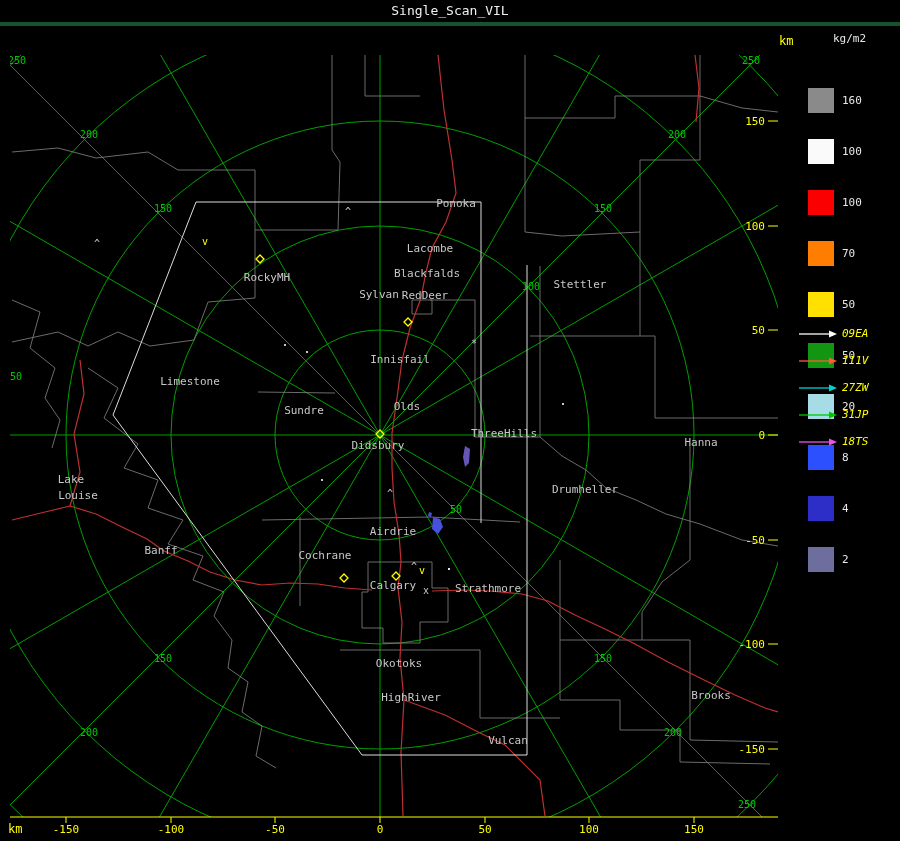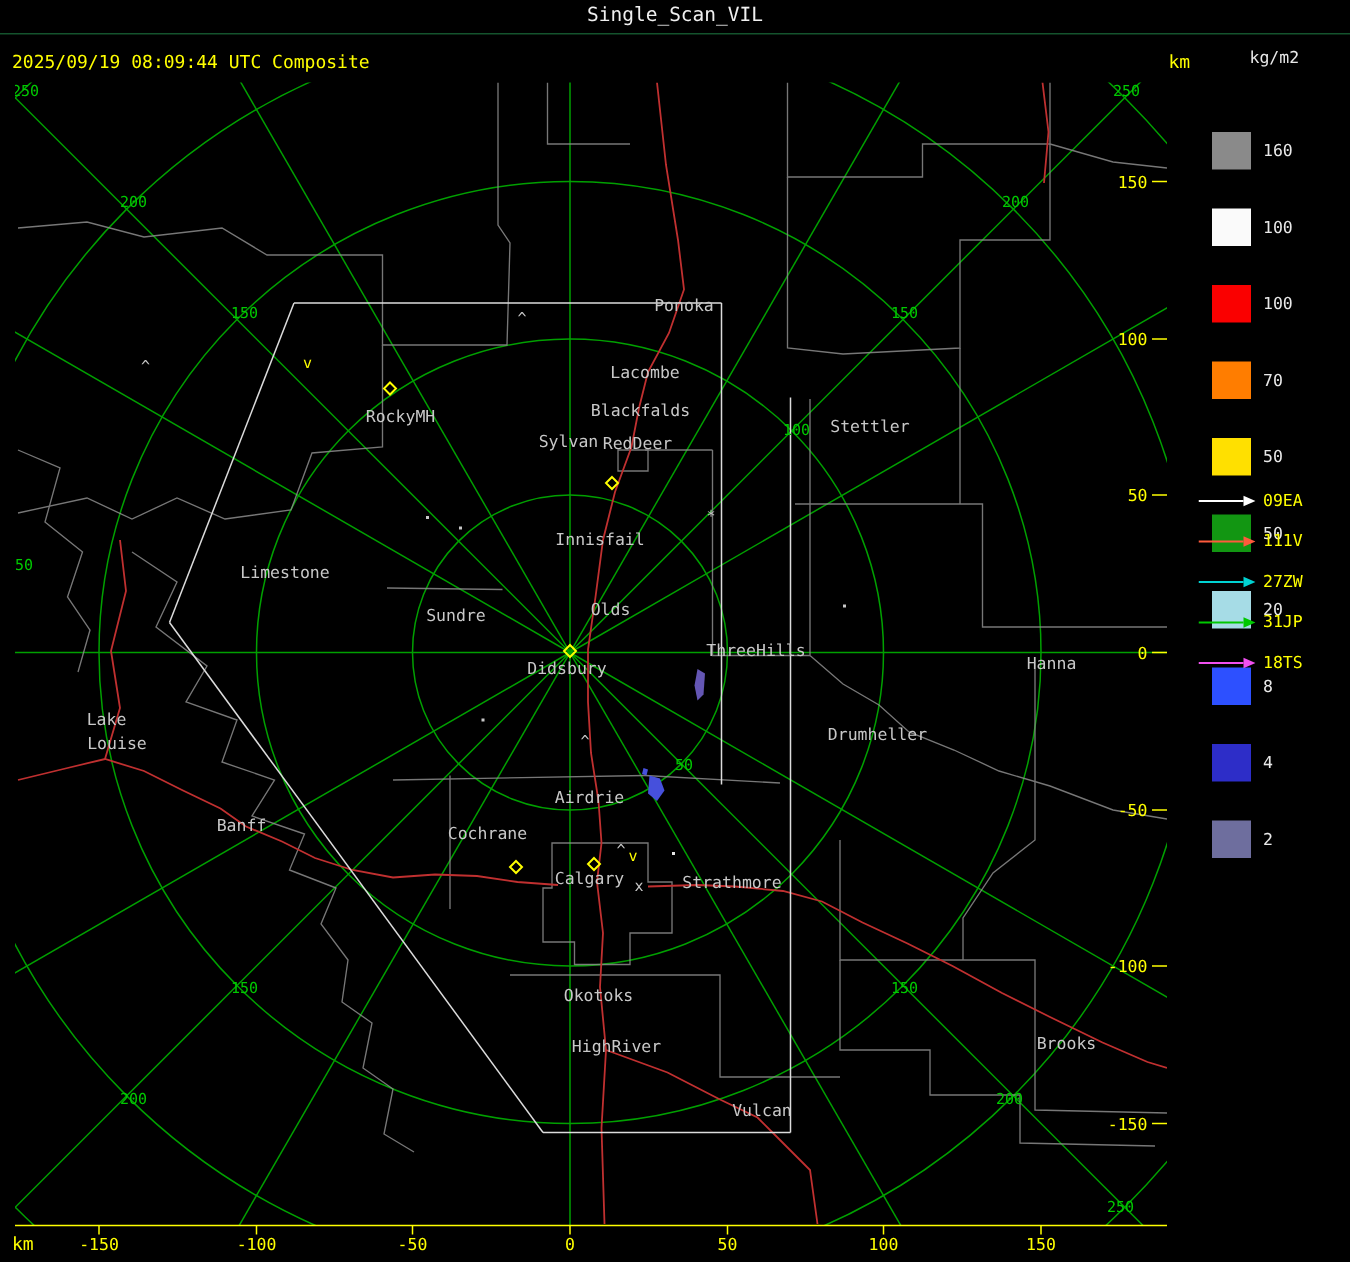--- a/index.html
+++ b/index.html
@@ -1,45 +1,44 @@
 <!DOCTYPE html>
 <html><head>
 <meta charset="utf-8">
 <style>
   html,body{margin:0;padding:0;background:#000;}
   .screen{position:relative;width:900px;height:841px;background:#000;overflow:hidden;
           font-family:"DejaVu Sans Mono",monospace;}
   .titlebar{position:absolute;top:0;left:0;width:900px;height:22px;
-            border-bottom:1px solid #14532d;text-align:center;
+            border-bottom:4px solid #14532d;text-align:center;
             font-size:13px;line-height:21px;color:#f0f0f0;}
   .ts{position:absolute;top:34px;left:8px;color:#ffff00;font-size:12px;white-space:pre;}
   .km-top{position:absolute;top:34px;left:779px;color:#ffff00;font-size:12px;}
   .km-bottom{position:absolute;top:822px;left:8px;color:#ffff00;font-size:12px;}
   .kg{position:absolute;top:32px;left:833px;color:#e8e8e8;font-size:11px;}
   #legend-rows{position:absolute;top:62px;left:808px;width:80px;}
   .legend-row{position:relative;height:25px;margin-top:26px;}
   .legend-box{position:absolute;left:0;top:0;width:26px;height:25px;}
   .legend-label{position:absolute;left:34px;top:0;line-height:25px;font-size:11px;color:#e8e8e8;}
-  #arrow-rows{position:absolute;top:320px;left:799px;}
+  #arrow-rows{position:absolute;top:320px;left:799px;font-style:italic;}
   .arrow-row{height:27px;display:flex;align-items:center;}
   .arrow-label{font-size:11px;color:#ffff00;margin-left:5px;}
   svg.radar{position:absolute;left:0;top:0;pointer-events:none;}
   svg text{font-family:"DejaVu Sans Mono",monospace;}
   .map-hit{position:absolute;left:10px;top:55px;width:768px;height:762px;background:transparent;}
 </style>
 </head>
 <body>
 
 <div class="screen">
 
   <div class="titlebar">
     <span>Single_Scan_VIL</span>
   </div>
 
-  <div class="ts">2025/09/19 08:09:44 UTC Composite</div>
   <div class="km-top">km</div>
   <div class="km-bottom">km</div>
 
   <svg class="radar" id="radar-svg" width="900" height="841" viewBox="0 0 900 841">
       <defs>
         <clipPath id="mapclip">
           <rect x="10" y="55" width="768" height="762"></rect>
         </clipPath>
       </defs>
       <g clip-path="url(#mapclip)">

